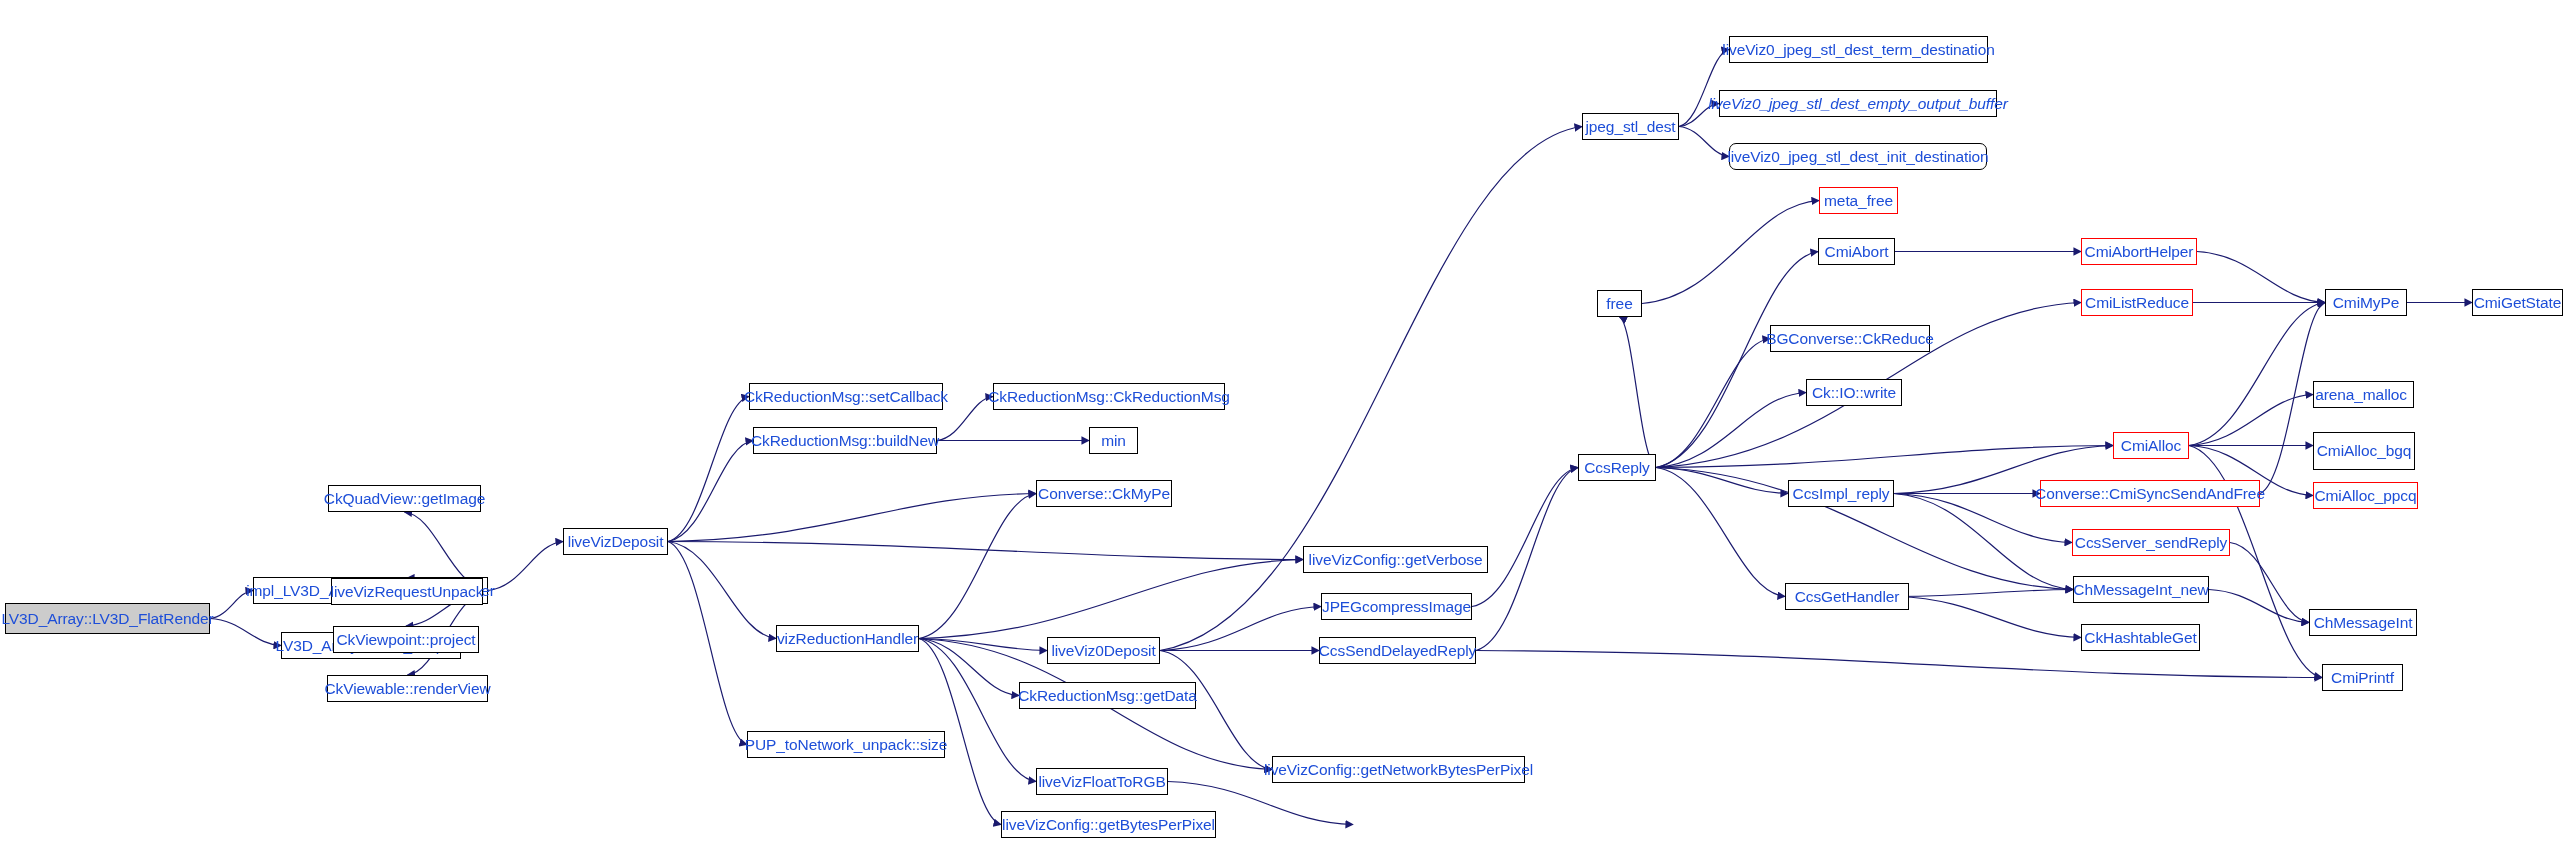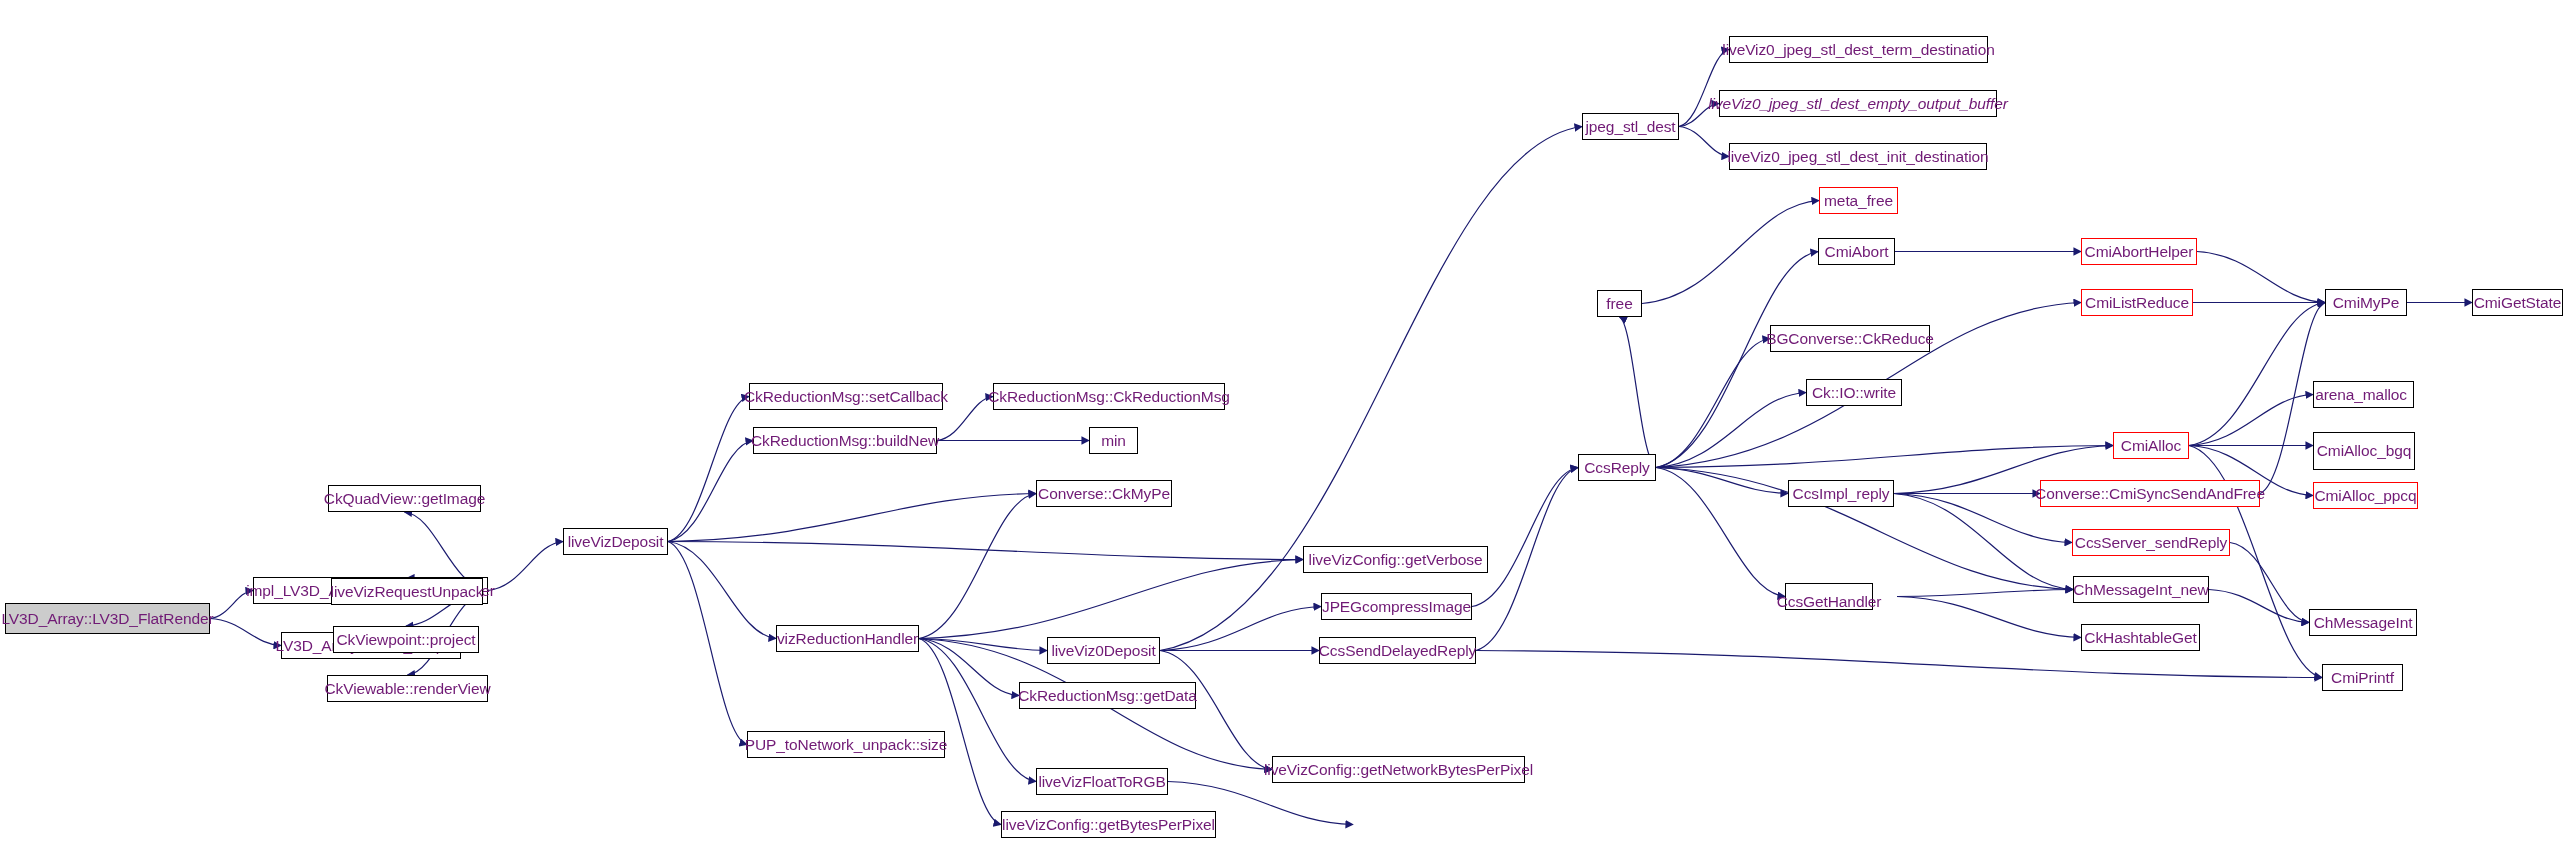--- a/index.html
+++ b/index.html
@@ -13,21 +13,21 @@
   }
   svg#edges{
     position:absolute;left:0;top:0;width:2563px;height:853px;
     pointer-events:none;
   }
   .node{
     position:absolute;
     box-sizing:border-box;
     border:1px solid #000000;
     background:#ffffff;
-    color:#701a75;
+    color:#1d4ed8;
     font-size:15.5px;
     line-height:1;
     display:flex;
     align-items:center;
     justify-content:center;
     white-space:nowrap;
     letter-spacing:-0.1px;
     padding:0 6px;
   }
   .node.red{ border-color:#ff0000; }
@@ -182,21 +182,21 @@
       </div>
       <div class="node" style="left: 1582px; top: 113px; width: 97px; height: 27px;">
         <span>jpeg_stl_dest</span>
       </div>
       <div class="node" style="left: 1729px; top: 36px; width: 259px; height: 27px;">
         <span>liveViz0_jpeg_stl_dest_term_destination</span>
       </div>
       <div class="node" style="left: 1719px; top: 90px; width: 278px; height: 27px; font-style: italic;">
         <span>liveViz0_jpeg_stl_dest_empty_output_buffer</span>
       </div>
-      <div class="node" style="left: 1729px; top: 143px; width: 258px; height: 27px;">
+      <div class="node" style="left: 1729px; top: 143px; width: 258px; height: 27px; border-radius: 7px;">
         <span>liveViz0_jpeg_stl_dest_init_destination</span>
       </div>
       <div class="node" style="left: 1597px; top: 290px; width: 45px; height: 27px;">
         <span>free</span>
       </div>
       <div class="node red" style="left: 1819px; top: 187px; width: 79px; height: 27px;">
         <span>meta_free</span>
       </div>
       <div class="node" style="left: 1818px; top: 238px; width: 77px; height: 27px;">
         <span>CmiAbort</span>
@@ -206,21 +206,21 @@
       </div>
       <div class="node" style="left: 1806px; top: 379px; width: 96px; height: 27px;">
         <span>Ck::IO::write</span>
       </div>
       <div class="node" style="left: 1578px; top: 454px; width: 78px; height: 27px;">
         <span>CcsReply</span>
       </div>
       <div class="node" style="left: 1788px; top: 480px; width: 106px; height: 27px;">
         <span>CcsImpl_reply</span>
       </div>
-      <div class="node" style="left: 1785px; top: 583px; width: 88px; height: 27px; align-items: flex-end;">
+      <div class="node" style="left: 1785px; top: 583px; width: 124px; height: 27px;">
         <span>CcsGetHandler</span>
       </div>
       <div class="node red" style="left: 2081px; top: 238px; width: 116px; height: 27px;">
         <span>CmiAbortHelper</span>
       </div>
       <div class="node red" style="left: 2081px; top: 289px; width: 112px; height: 27px;">
         <span>CmiListReduce</span>
       </div>
       <div class="node" style="left: 2325px; top: 289px; width: 82px; height: 27px;">
         <span>CmiMyPe</span>

